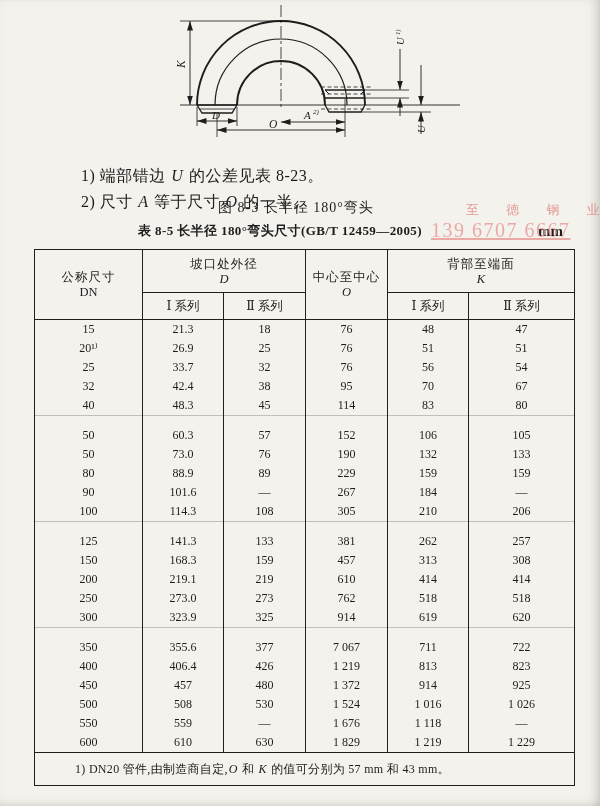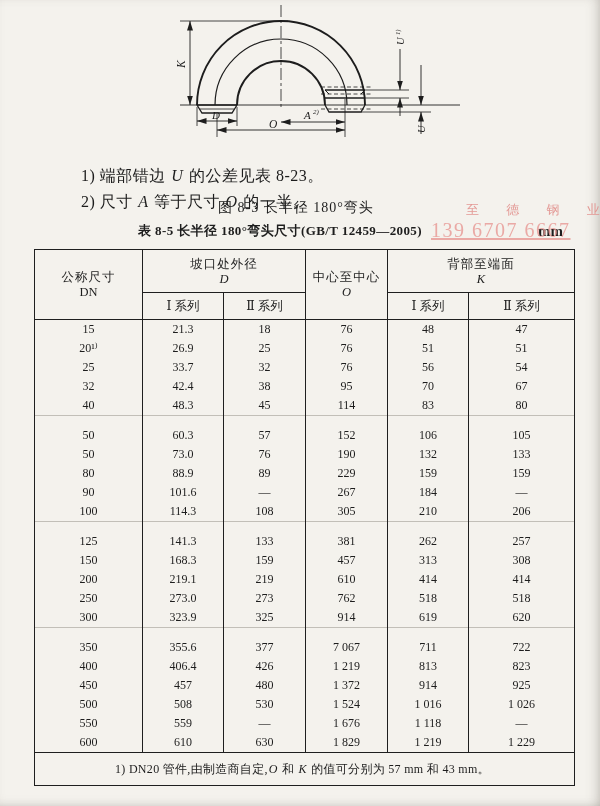--- a/index.html
+++ b/index.html
@@ -42,21 +42,21 @@
   table.dims thead tr.r1 th{height:42px;margin-top:48px;}
   table.dims thead tr.r2 th{height:26px;}
   table.dims tbody td{
     border-left:1.2px solid #1f1f1f;border-right:1.2px solid #1f1f1f;
     height:19px;line-height:19px;font-size:12px;
   }
   table.dims tr.gap td{height:10px;line-height:10px;border-top:1px solid rgba(80,74,64,.30);}
   table.dims tbody{border-top:1.2px solid #1f1f1f;}
   table.dims tfoot td{
     border-top:1.4px solid #1f1f1f;
-    height:32px;text-align:left;padding-left:80px;font-size:12px;letter-spacing:.3px;
+    height:32px;text-align:left;padding-left:40px;font-size:12px;letter-spacing:.3px;
   }
 </style>
 </head>
 <body>
 
 <div class="page">
 
   <svg class="diagram" viewBox="0 0 350 150">
     <defs>
       <marker id="arr" markerWidth="11" markerHeight="8" refX="9.5" refY="4" orient="auto-start-reverse" markerUnits="userSpaceOnUse">

